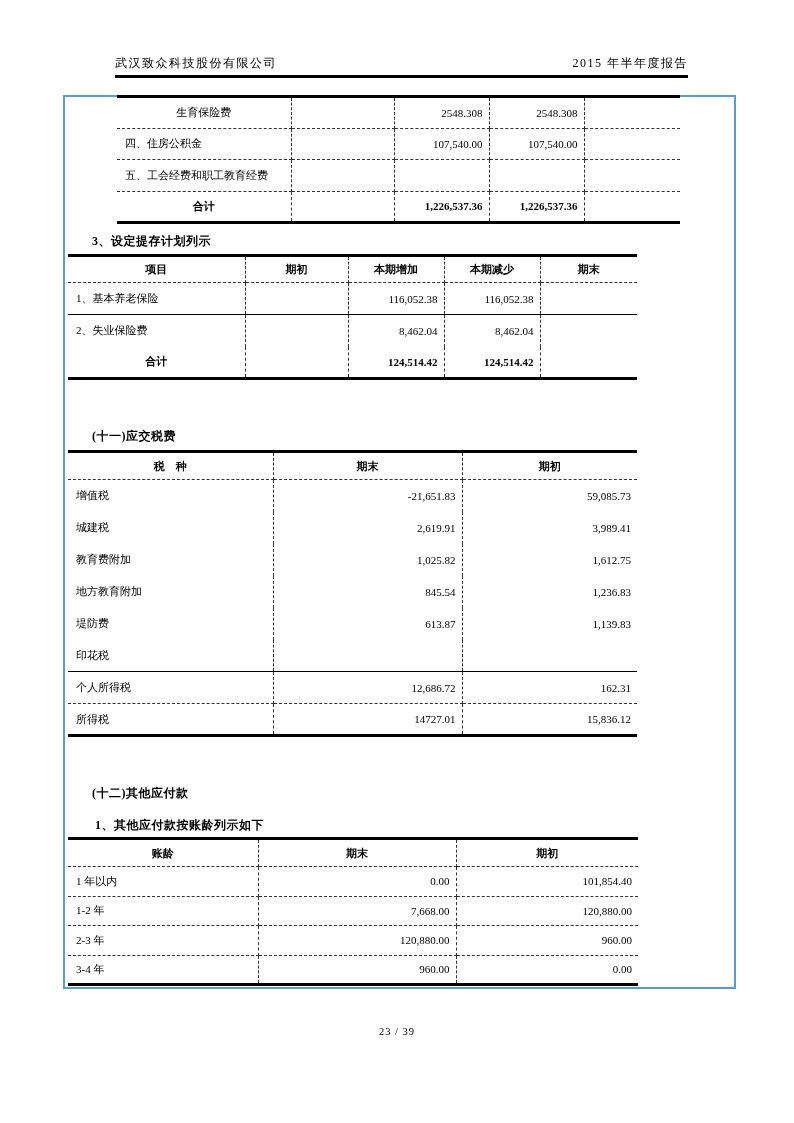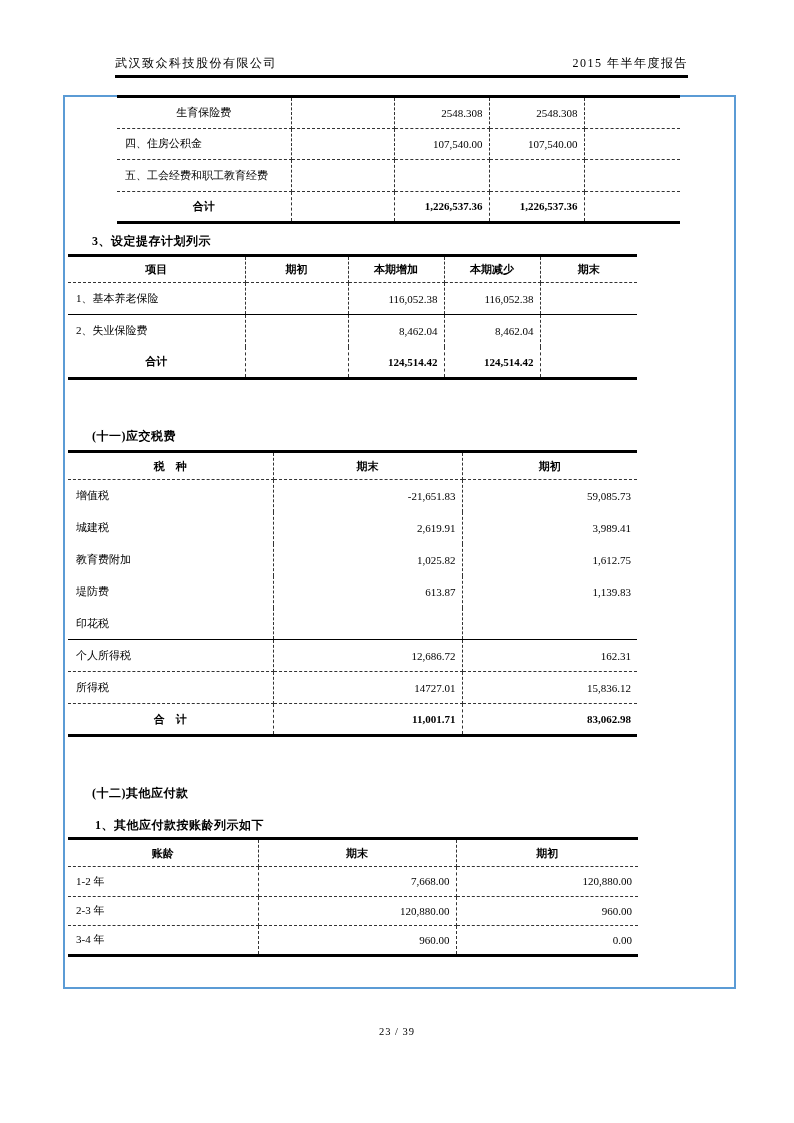--- a/index.html
+++ b/index.html
@@ -168,44 +168,44 @@
             <td class="lbl-left v-sep">城建税</td>
             <td class="num v-sep">2,619.91</td>
             <td class="num">3,989.41</td>
           </tr>
           <tr>
             <td class="lbl-left v-sep">教育费附加</td>
             <td class="num v-sep">1,025.82</td>
             <td class="num">1,612.75</td>
           </tr>
           <tr>
+            <td class="lbl-left v-sep">地方教育附加</td>
+            <td class="num v-sep">845.54</td>
+            <td class="num">1,236.83</td>
+          </tr>
+          <tr>
             <td class="lbl-left v-sep">堤防费</td>
             <td class="num v-sep">613.87</td>
             <td class="num">1,139.83</td>
           </tr>
           <tr class="sep-solid">
             <td class="lbl-left v-sep">印花税</td>
             <td class="num v-sep"></td>
             <td class="num"></td>
           </tr>
           <tr class="sep-dashed">
             <td class="lbl-left v-sep">个人所得税</td>
             <td class="num v-sep">12,686.72</td>
             <td class="num">162.31</td>
           </tr>
           <tr class="sep-dashed">
             <td class="lbl-left v-sep">所得税</td>
             <td class="num v-sep">14727.01</td>
             <td class="num">15,836.12</td>
           </tr>
-          <tr class="bold">
-            <td class="lbl-center v-sep">合　计</td>
-            <td class="num v-sep">11,001.71</td>
-            <td class="num">83,062.98</td>
-          </tr>
         </tbody>
       </table>
     </div>
 
   <div class="heading h-other">(十二)其他应付款</div>
   <div class="heading h-aging">1、其他应付款按账龄列示如下</div>
   <div class="tbl t-aging">
       <table class="doc-table">
         <colgroup>
           <col style="width: 190px;">
@@ -214,20 +214,25 @@
         </colgroup>
         <thead>
           <tr class="sep-dashed">
             <th class="v-sep">账龄</th>
             <th class="v-sep">期末</th>
             <th>期初</th>
           </tr>
         </thead>
         <tbody>
           <tr class="sep-dashed">
+            <td class="lbl-left v-sep">1 年以内</td>
+            <td class="num v-sep">0.00</td>
+            <td class="num">101,854.40</td>
+          </tr>
+          <tr class="sep-dashed">
             <td class="lbl-left v-sep">1-2 年</td>
             <td class="num v-sep">7,668.00</td>
             <td class="num">120,880.00</td>
           </tr>
           <tr class="sep-dashed">
             <td class="lbl-left v-sep">2-3 年</td>
             <td class="num v-sep">120,880.00</td>
             <td class="num">960.00</td>
           </tr>
           <tr>

